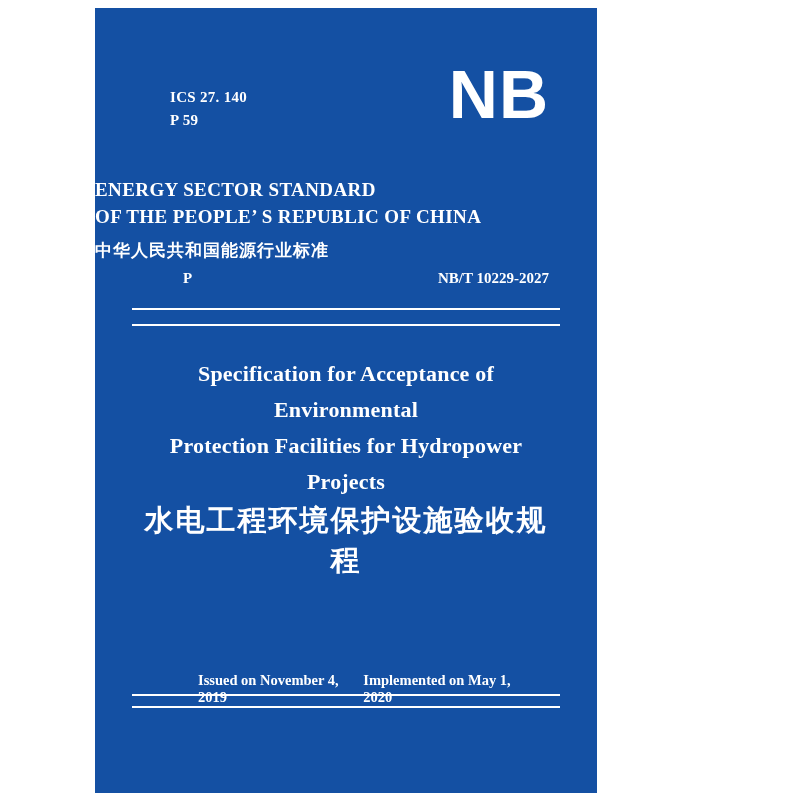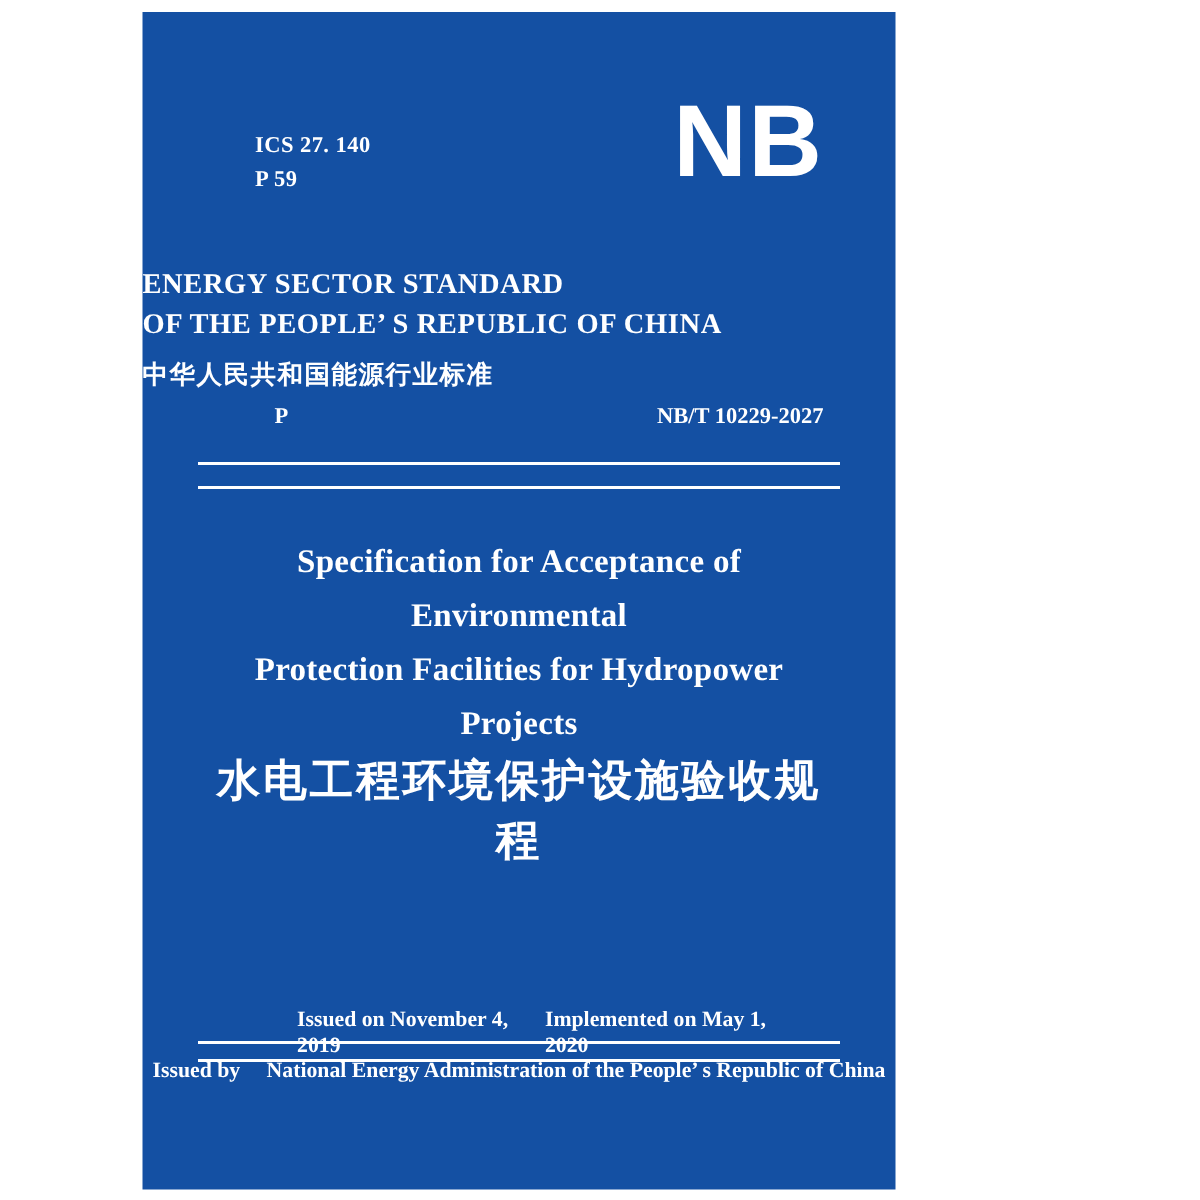--- a/index.html
+++ b/index.html
@@ -173,18 +173,14 @@
   </div>
 
   <div class="dates-row">
     <span>Issued on November 4, 2019</span>
     <span>Implemented on May 1, 2020</span>
   </div>
 
   <div class="rule rule-bottom-1"></div>
   <div class="rule rule-bottom-2"></div>
 
-  <div class="issuer-row">
-    <span class="issuer-label">Issued by</span>
-    <span>National Energy Administration of the People’ s Republic of China</span>
-  </div>
 
 </div>
 
 </body></html>

